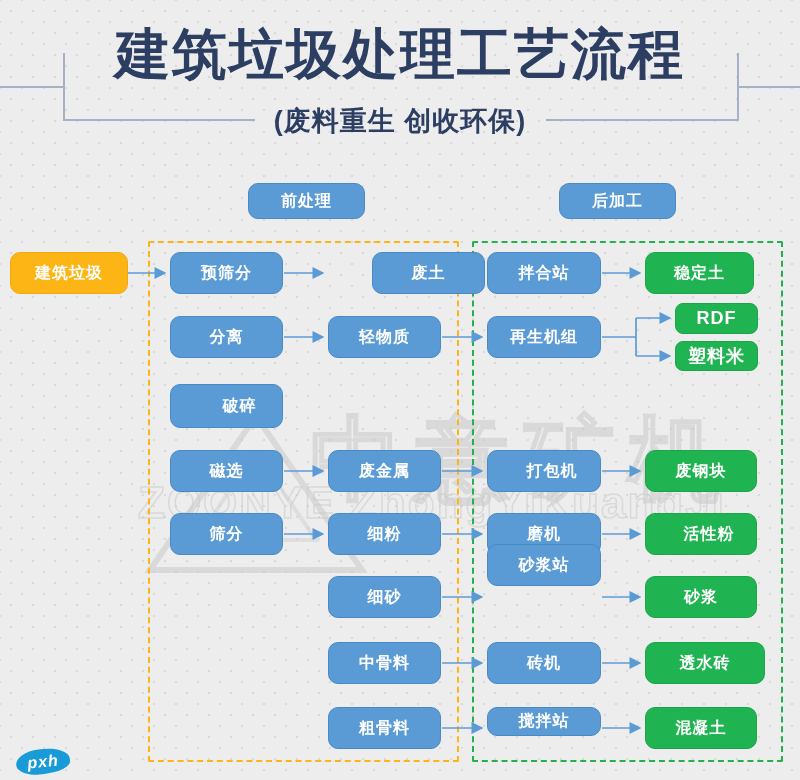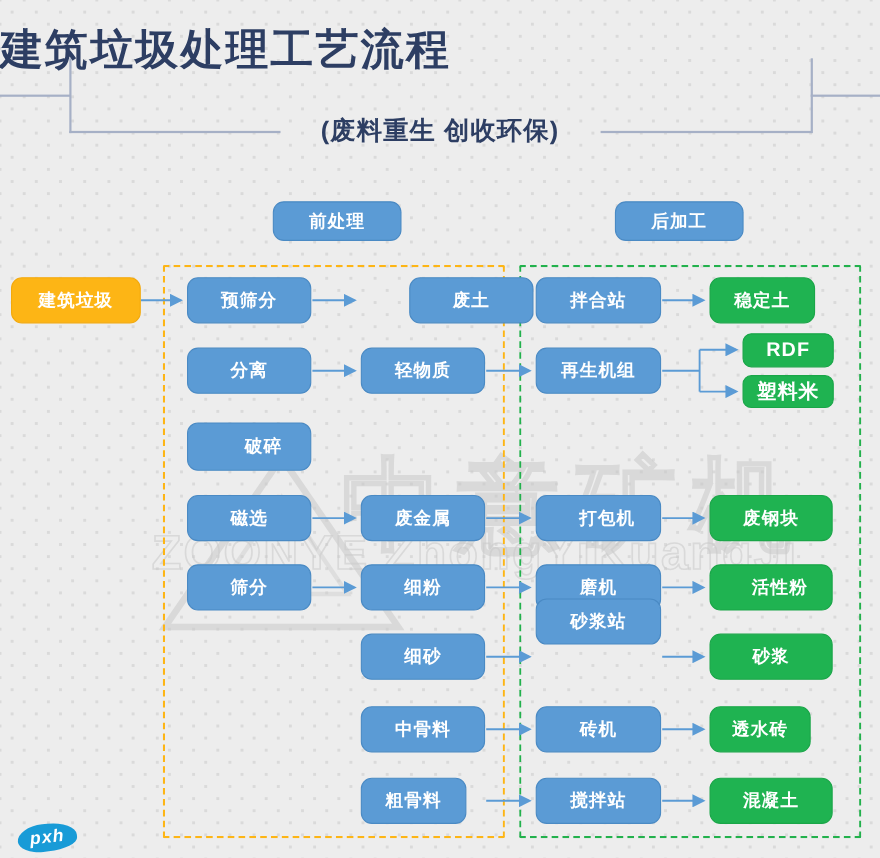--- a/index.html
+++ b/index.html
@@ -9,26 +9,26 @@
     background-color:#ededed;
     background-image:
       radial-gradient(#dadada 1.4px, rgba(0,0,0,0) 1.6px),
       radial-gradient(#dadada 1.4px, rgba(0,0,0,0) 1.6px);
     background-size:22px 22px;
     background-position:0 0,11px 11px;
   }
   .abs{position:absolute;}
   
   .page-title{
-    left:0;right:0;top:18px;text-align:left;
-    font-size:39px;font-weight:900;color:#2d3e63;letter-spacing:2px;
+    left:0;right:0;top:18px;text-align:center;
+    font-size:55px;font-weight:900;color:#2d3e63;letter-spacing:2px;
   }
   .page-subtitle{
     left:0;right:0;top:103px;text-align:center;
-    font-size:23px;font-weight:600;color:#2d3e63;letter-spacing:1px;
+    font-size:27px;font-weight:600;color:#2d3e63;letter-spacing:1px;
   }
   .frameline{background:#a6b0c6;}
   
   .dash-orange{border:2px dashed #fdb515;border-radius:2px;}
   .dash-green{border:2px dashed #22b14c;border-radius:2px;}
   
   .node{
     display:flex;align-items:center;justify-content:center;
     color:#ffffff;font-size:16px;font-weight:600;letter-spacing:1px;
     border-radius:10px;box-sizing:border-box;white-space:nowrap;
@@ -115,21 +115,21 @@
 </svg>
 
 <div class="abs node blue" style="left:248px;top:183px;width:117px;height:36px;">前处理</div>
 <div class="abs node blue" style="left:559px;top:183px;width:117px;height:36px;">后加工</div>
 
 <div class="abs node yellow" style="left:10px;top:252px;width:118px;height:42px;">建筑垃圾</div>
 
 <div class="abs node blue" style="left:170px;top:252px;width:113px;height:42px;">预筛分</div>
 <div class="abs node blue" style="left:328px;top:252px;width:113px;height:42px;margin-left:44px;">废土</div>
 <div class="abs node blue" style="left:487px;top:252px;width:114px;height:42px;">拌合站</div>
-<div class="abs node green" style="left:645px;top:252px;width:96px;height:42px;">稳定土</div>
+<div class="abs node green" style="left:645px;top:252px;width:109px;height:42px;">稳定土</div>
 
 <div class="abs node blue" style="left:170px;top:316px;width:113px;height:42px;">分离</div>
 <div class="abs node blue" style="left:328px;top:316px;width:113px;height:42px;">轻物质</div>
 <div class="abs node blue" style="left:487px;top:316px;width:114px;height:42px;">再生机组</div>
 <div class="abs node green small" style="left:675px;top:303px;width:83px;height:31px;">RDF</div>
 <div class="abs node green small" style="left:675px;top:341px;width:83px;height:30px;">塑料米</div>
 
 <div class="abs node blue" style="left:170px;top:384px;width:113px;height:44px;padding-left:26px;">破碎</div>
 
 <div class="abs node blue" style="left:170px;top:450px;width:113px;height:42px;">磁选</div>
@@ -141,19 +141,19 @@
 <div class="abs node blue" style="left:328px;top:513px;width:113px;height:42px;">细粉</div>
 <div class="abs node blue" style="left:487px;top:513px;width:114px;height:42px;">磨机</div>
 <div class="abs node green" style="left:645px;top:513px;width:112px;height:42px;padding-left:16px;">活性粉</div>
 
 <div class="abs node blue" style="left:328px;top:576px;width:113px;height:42px;">细砂</div>
 <div class="abs node blue" style="left:487px;top:544px;width:114px;height:42px;">砂浆站</div>
 <div class="abs node green" style="left:645px;top:576px;width:112px;height:42px;">砂浆</div>
 
 <div class="abs node blue" style="left:328px;top:642px;width:113px;height:42px;">中骨料</div>
 <div class="abs node blue" style="left:487px;top:642px;width:114px;height:42px;">砖机</div>
-<div class="abs node green" style="left:645px;top:642px;width:92px;height:42px;">透水砖</div>
+<div class="abs node green" style="left:645px;top:642px;width:120px;height:42px;">透水砖</div>
 
-<div class="abs node blue" style="left:328px;top:707px;width:96px;height:42px;">粗骨料</div>
-<div class="abs node blue" style="left:487px;top:707px;width:114px;height:42px;font-family:Liberation Mono, monospace;">搅拌站</div>
+<div class="abs node blue" style="left:328px;top:707px;width:113px;height:42px;">粗骨料</div>
+<div class="abs node blue" style="left:487px;top:707px;width:114px;height:29px;font-family:Liberation Mono, monospace;">搅拌站</div>
 <div class="abs node green" style="left:645px;top:707px;width:112px;height:42px;">混凝土</div>
 
 <div class="abs corner-logo">pxh</div>
 
 </body></html>

